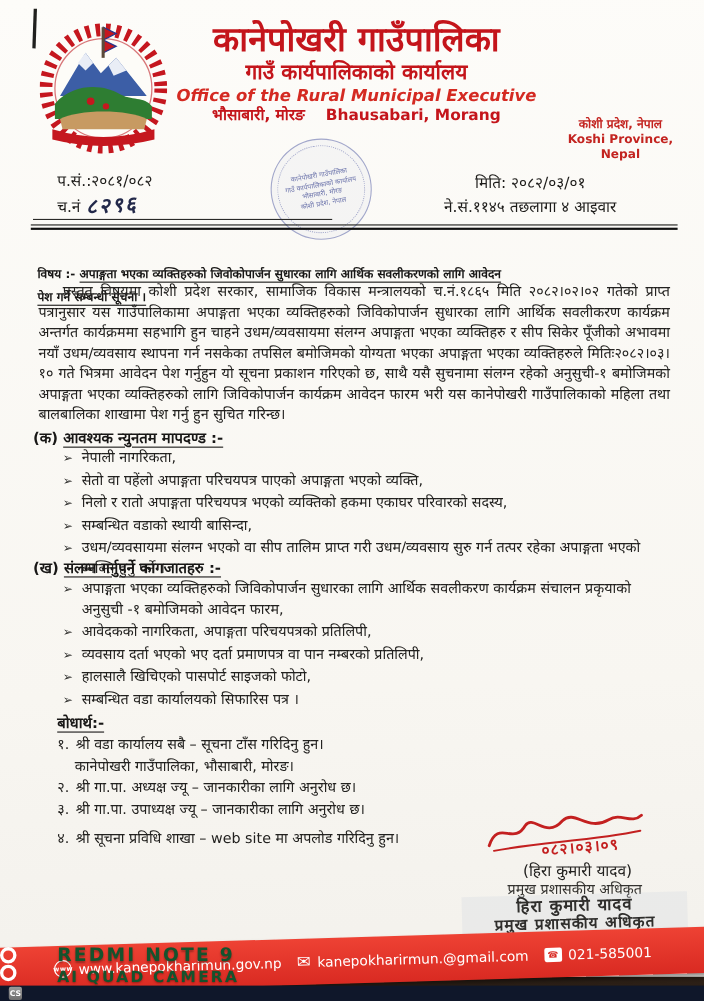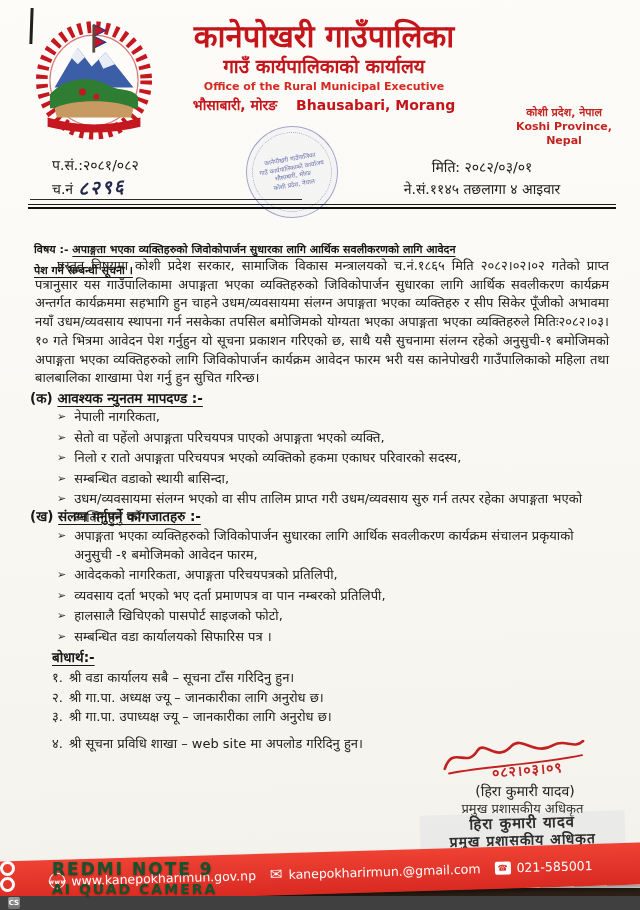--- a/index.html
+++ b/index.html
@@ -12,21 +12,21 @@
            background:linear-gradient(178deg,#fdfcf9 0%, #f8f6f1 70%, #f3f1ec 100%);
            box-shadow:0 2px 6px rgba(0,0,0,.35); }
   .pen-mark { position:absolute; left:30px; top:8px; width:3px; height:36px; background:#20201e; transform:rotate(2deg); }
 
   
   .logo { position:absolute; left:36px; top:20px; width:116px; height:122px; }
   .head-block { position:absolute; left:138px; top:18px; width:372px; text-align:center; }
   .h1 { font-size:31px; line-height:36px; font-weight:bold; color:#c4151b; }
   .h2 { font-size:20px; line-height:24px; font-weight:bold; color:#d42a22; }
   .h3 { font-size:19px; line-height:24px; font-weight:bold; color:#c4151b; }
-  .h4 { font-size:11px; line-height:18px; color:#d42a22; font-weight:bold; }
+  .h4 { font-size:15px; line-height:18px; color:#d42a22; font-weight:bold;font-style:italic; }
   .h5 { font-size:14px; line-height:19px; color:#c4151b; font-weight:bold; }
   .h5 span { padding:0 7px; }
   .province { position:absolute; right:16px; top:106px; width:120px; text-align:center;
               font-size:11px; line-height:14px; color:#c32420; font-weight:bold; }
 
   
   .stamp-seal { position:absolute; left:246px; top:126px; width:92px; height:92px; border-radius:50%;
                 border:1px solid rgba(92,102,168,.55); transform:rotate(-10deg);
                 display:flex; flex-direction:column; align-items:center; justify-content:center;
                 color:rgba(72,82,152,.8); background:rgba(120,130,190,.05); }
@@ -99,21 +99,21 @@
   .watermark { position:absolute; left:8px; top:858px; color:#14532d; z-index:5;
                text-shadow:0 1px 2px rgba(0,0,0,.35); display:flex; gap:10px; }
   .wm-logo { position:relative; width:34px; height:34px; margin-top:2px; }
   .wm-logo i { position:absolute; width:15px; height:15px; border:3.5px solid #fff; border-radius:50%; display:block; }
   .wm-logo i.a { left:-8px; top:1px; }
   .wm-logo i.b { left:-8px; top:17px; }
   .wm-text .l1 { font-size:17px; font-weight:bold; letter-spacing:2px; line-height:22px; }
   .wm-text .l2 { font-size:14px; font-weight:bold; letter-spacing:2px; line-height:18px; }
 
   
-  .scan-strip { position:absolute; left:0; right:0; bottom:0; height:14px; background:#404040;
+  .scan-strip { position:absolute; left:0; right:0; bottom:0; height:14px; background:#0f172a;
                 display:flex; align-items:center; gap:5px; padding-left:8px; }
   .cs-box { width:12px; height:12px; background:linear-gradient(#9a9a9a,#6f6f6f); color:#fff;
             font-size:7px; font-weight:bold; display:flex; align-items:center; justify-content:center;
             border-radius:2px; }
   .cs-label { font-size:10px; color:#9b9a97; letter-spacing:.3px;margin-top:28px; }
 </style>
 </head>
 <body>
 
 <div class="page">
@@ -238,20 +238,21 @@
     </div>
 
     <div class="sec-head bod-head">
       <span class="t">बोधार्थ:-</span>
     </div>
     <div class="bod-list">
       <div class="bod-item">
         <span>१.</span>
         <span>श्री वडा कार्यालय सबै – सूचना टाँस गरिदिनु हुन।</span>
       </div>
+      <div class="bod-sub">कानेपोखरी गाउँपालिका, भौसाबारी, मोरङ।</div>
       <div class="bod-item">
         <span>२.</span>
         <span>श्री गा.पा. अध्यक्ष ज्यू – जानकारीका लागि अनुरोध छ।</span>
       </div>
       <div class="bod-item">
         <span>३.</span>
         <span>श्री गा.पा. उपाध्यक्ष ज्यू – जानकारीका लागि अनुरोध छ।</span>
       </div>
       <div class="bod-item last">
         <span>४.</span>

